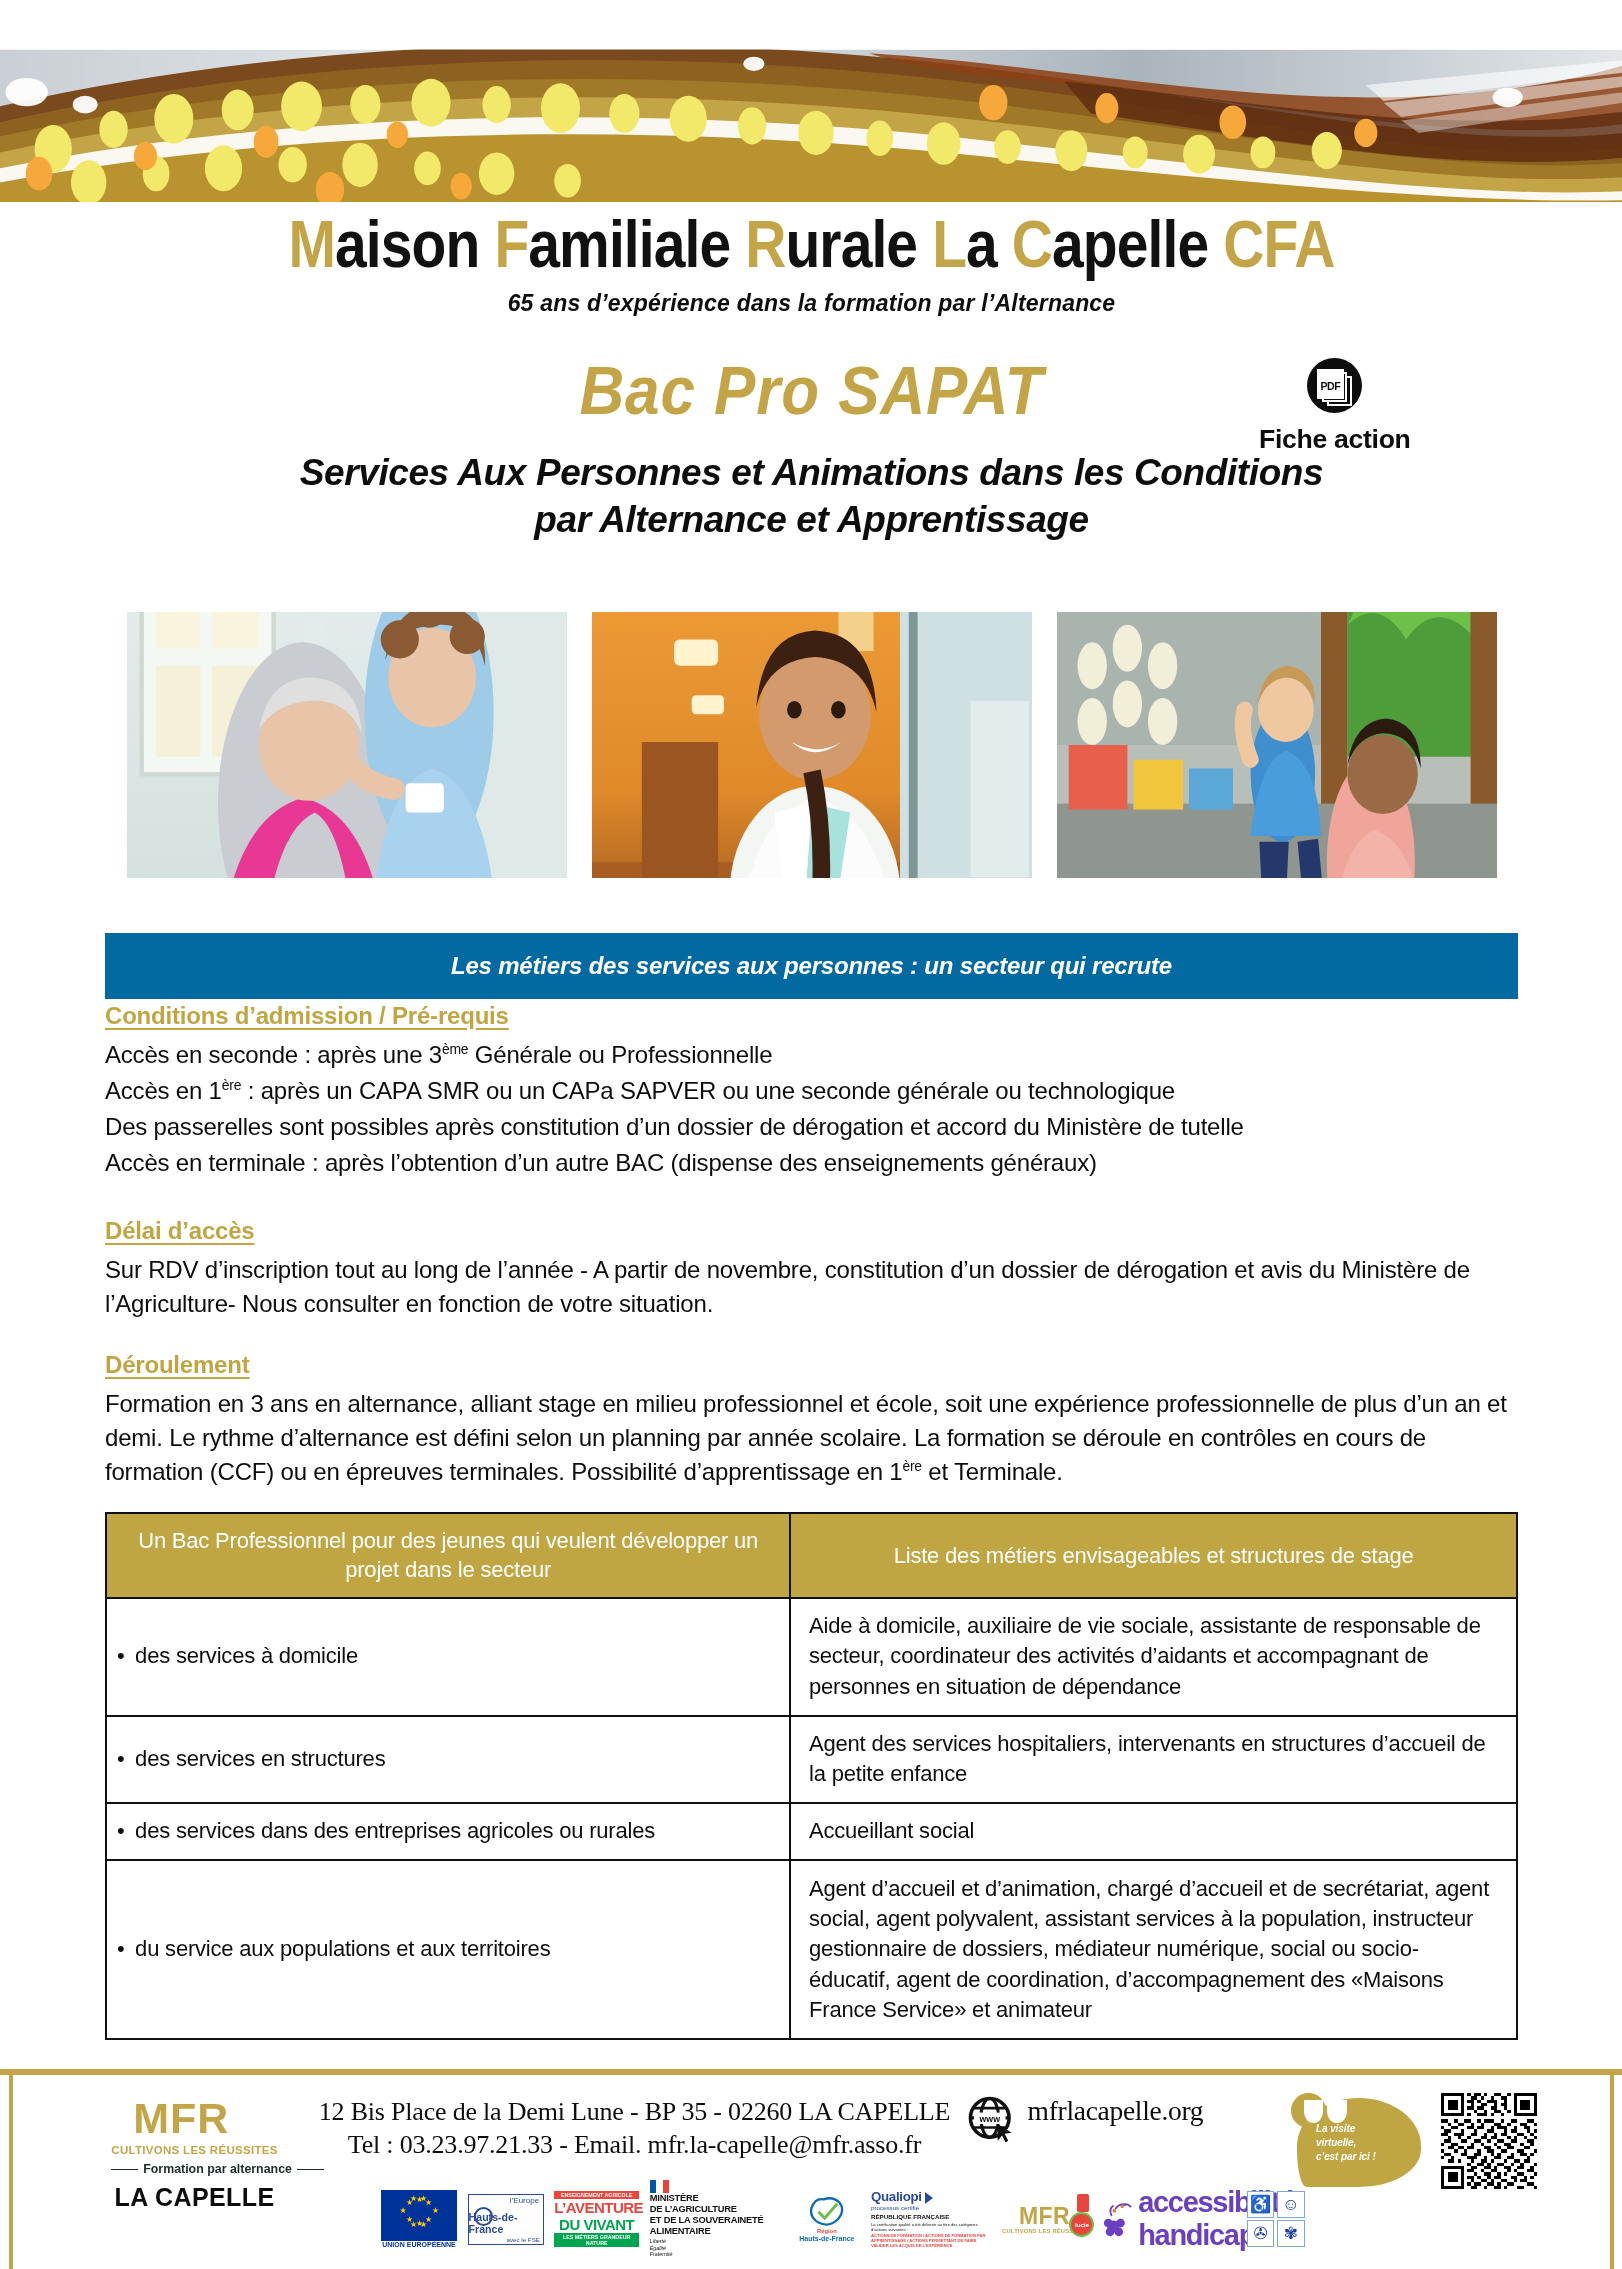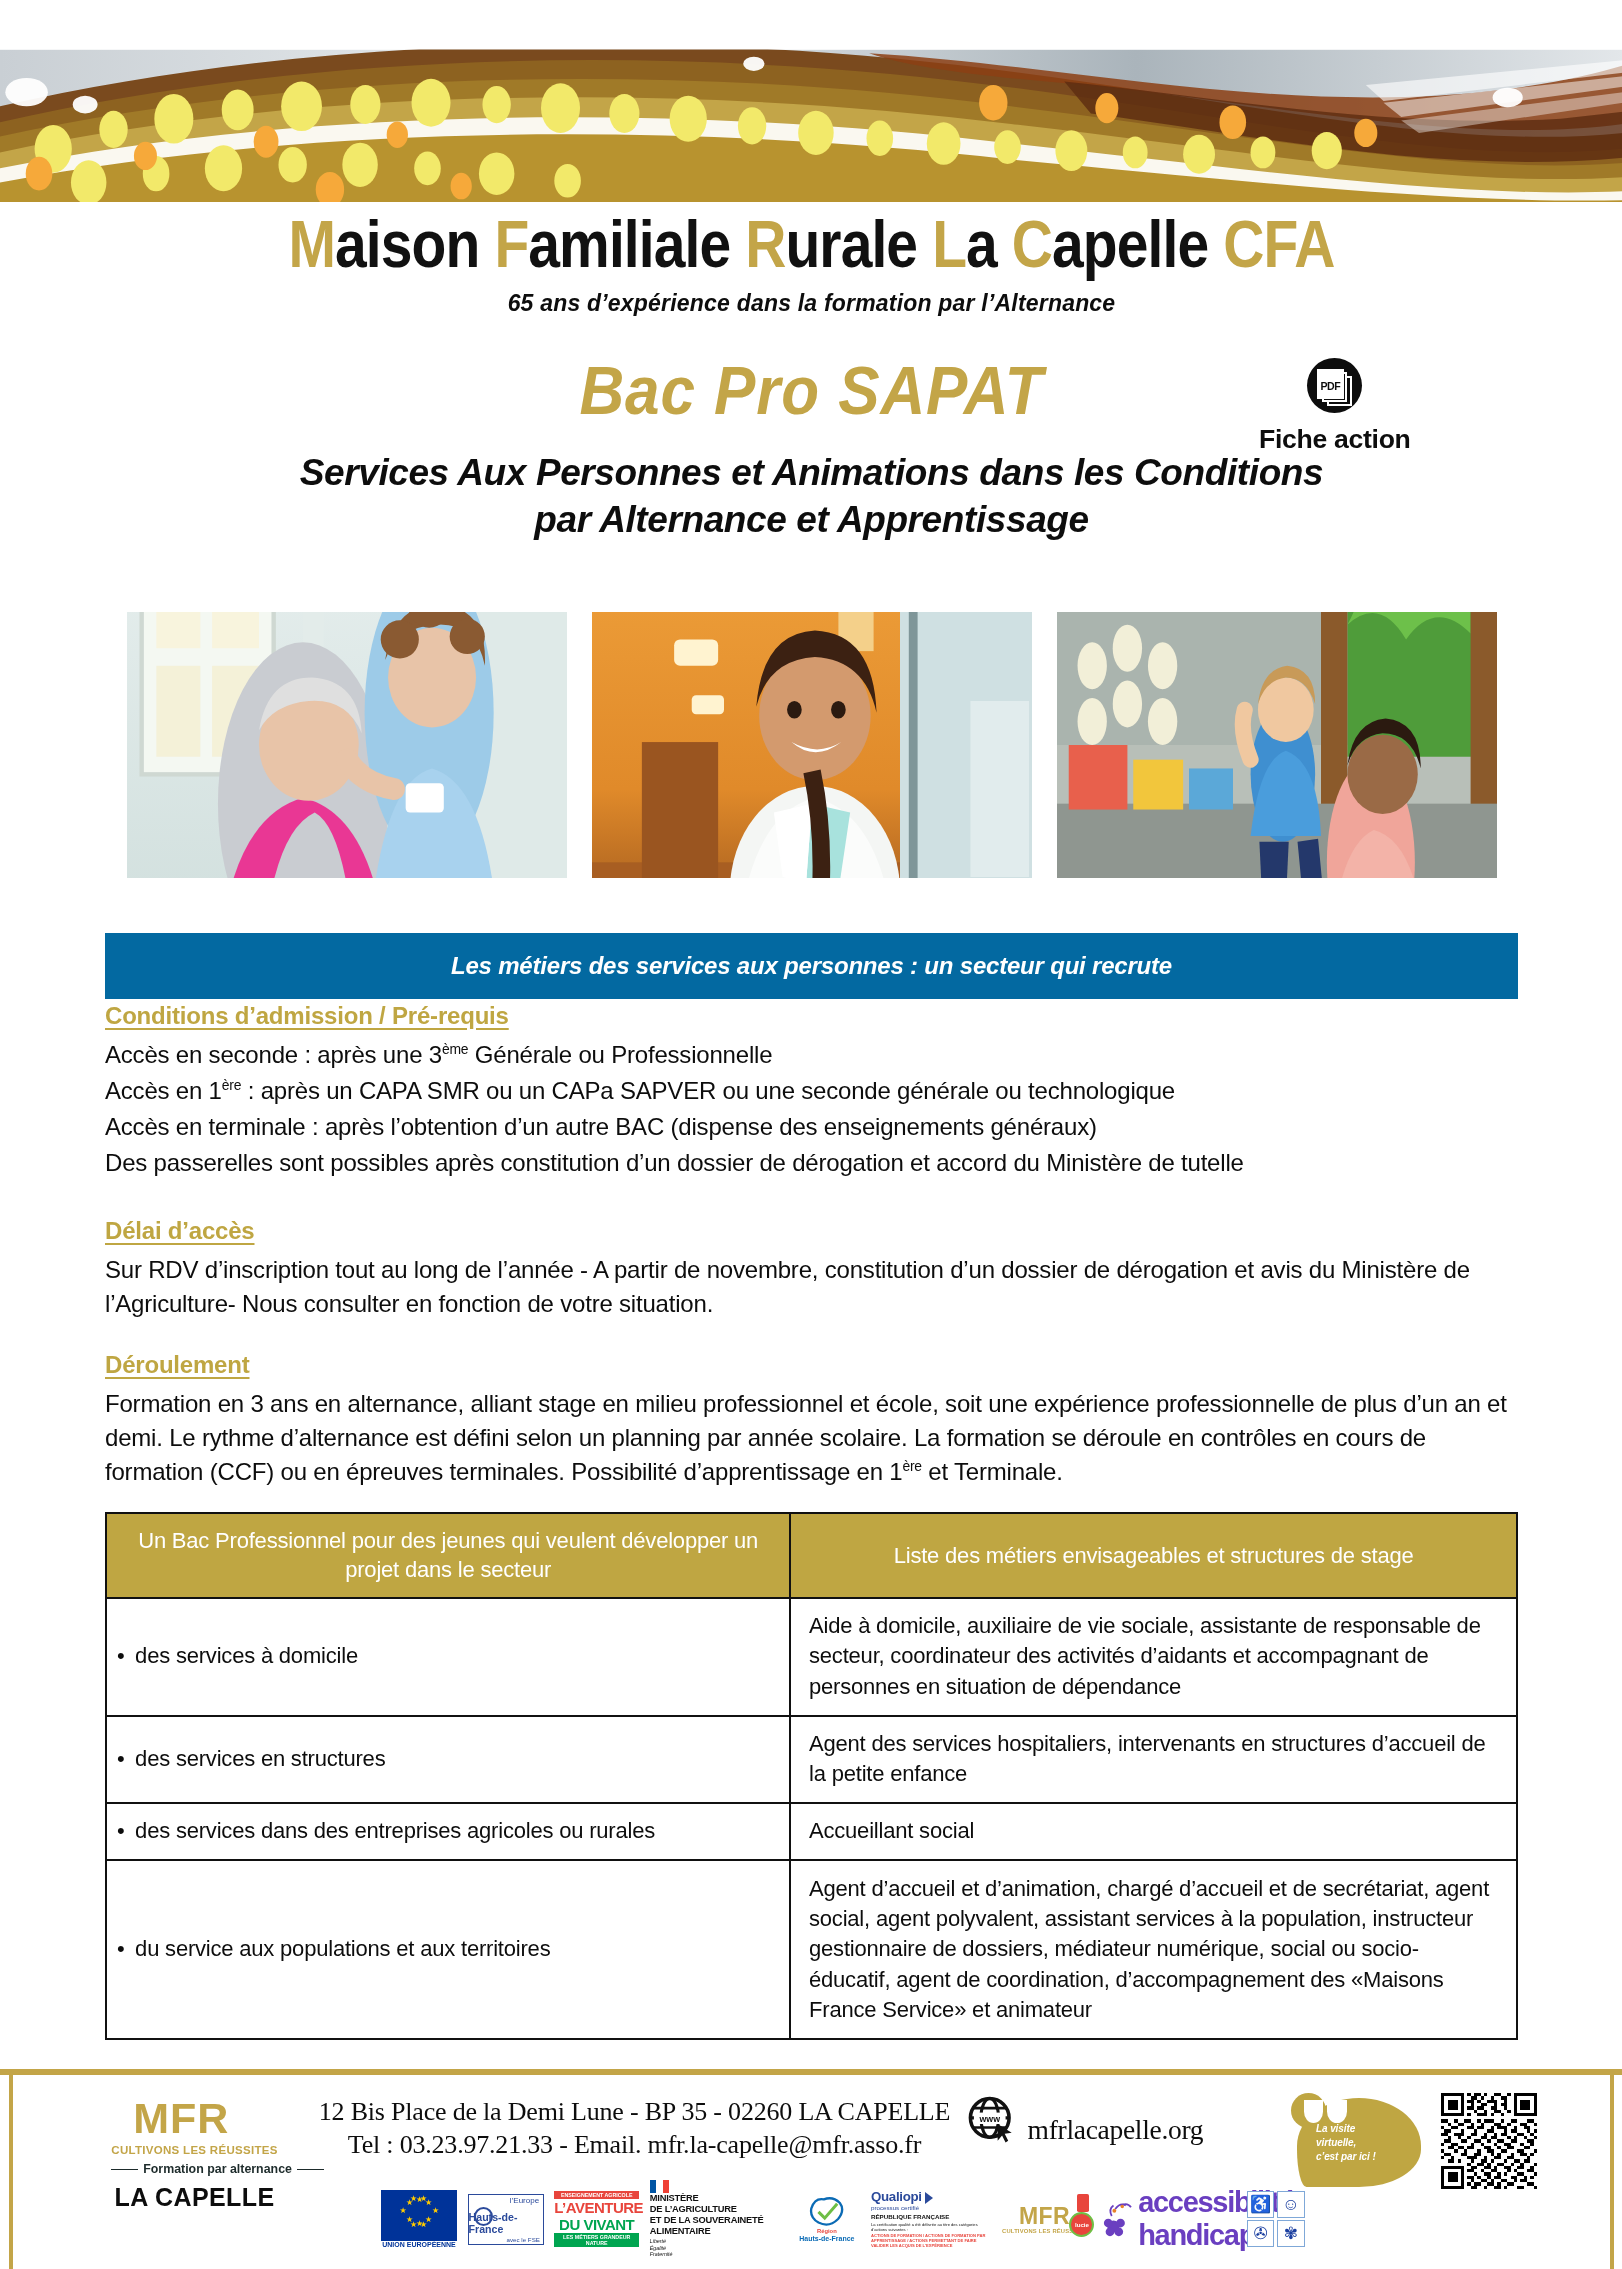--- a/index.html
+++ b/index.html
@@ -253,21 +253,21 @@
     left: 293px; top: 19.5px;
     width: 683px;
     text-align: center;
     font-family: "Liberation Serif", serif;
   }
   .contact div { font-size: 26px; color: #0d0d0d; line-height: 1.3; letter-spacing: -0.2px; }
 
   .web {
     position: absolute;
     left: 966px; top: 19.5px;
-    display: flex; align-items: flex-end; gap: 10.6px;
+    display: flex; align-items: flex-start; gap: 10.6px;
   }
   .globe { width: 51px; height: 51px; position: relative; }
   .web-text {
     font-family: "Liberation Serif", serif;
     font-size: 27.5px; color: #0d0d0d; letter-spacing: -0.3px;
   }
 
   .bubble {
     position: absolute;
     left: 1286px; top: 12.4px;
@@ -601,22 +601,22 @@
 <div class="gold-banner">
   <span class="t">Les métiers des services aux personnes : un secteur qui recrute</span>
 </div>
 
 <div class="content">
 
   <h3 class="sect">Conditions d’admission / Pré-requis</h3>
   <div class="lines">
     <p class="body">Accès en seconde : après une 3<sup>ème</sup> Générale ou Professionnelle</p>
     <p class="body">Accès en 1<sup>ère</sup> : après un CAPA SMR ou un CAPa SAPVER ou une seconde générale ou technologique</p>
+    <p class="body">Des passerelles sont possibles après constitution d’un dossier de dérogation et accord du Ministère de tutelle</p>
     <p class="body">Accès en terminale : après l’obtention d’un autre BAC (dispense des enseignements généraux)</p>
-    <p class="body">Des passerelles sont possibles après constitution d’un dossier de dérogation et accord du Ministère de tutelle</p>
   </div>
 
   <div class="gap-big"></div>
 
   <h3 class="sect">Délai d’accès</h3>
   <p class="body">Sur RDV d’inscription tout au long de l’année - A partir de novembre, constitution d’un dossier de dérogation et avis du Ministère de l’Agriculture- Nous consulter en fonction de votre situation.</p>
 
   <div class="gap-med"></div>
 
   <h3 class="sect">Déroulement</h3>

